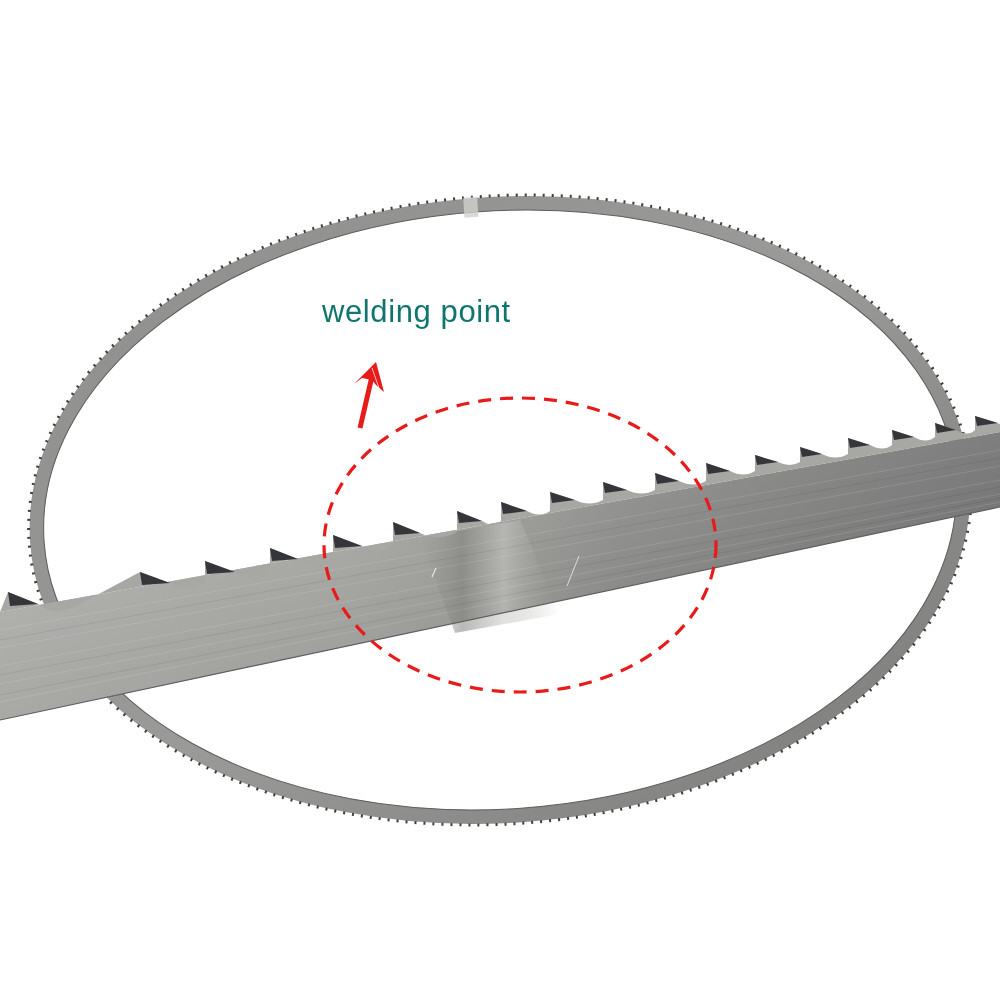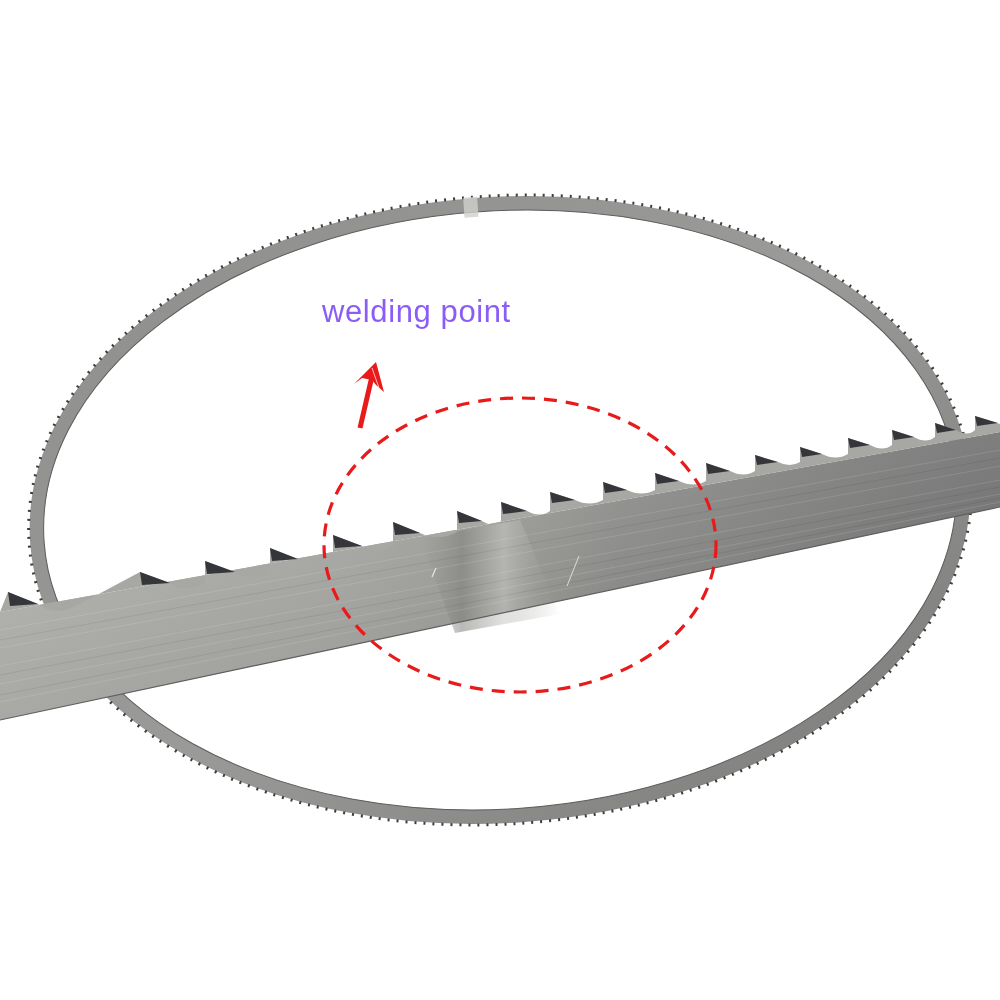--- a/index.html
+++ b/index.html
@@ -5,21 +5,21 @@
     html, body { margin: 0; padding: 0; background: #ffffff; }
     body { width: 1000px; height: 1000px; position: relative; overflow: hidden; }
     #scene { position: absolute; left: 0; top: 0; width: 1000px; height: 1000px; }
     .label {
       position: absolute;
       left: 322px;
       top: 296px;
       font-family: "Liberation Sans", sans-serif;
       font-size: 31px;
       letter-spacing: 0.6px;
-      color: #8b5cf6;
+      color: #0f766e;
       white-space: nowrap;
       line-height: 1;
     }
   </style>
 </head>
 <body>
 
 <svg id="scene" viewBox="0 0 1000 1000" xmlns="http://www.w3.org/2000/svg">
   <defs>
     <linearGradient id="bandGrad" x1="0" y1="0" x2="1" y2="0">

